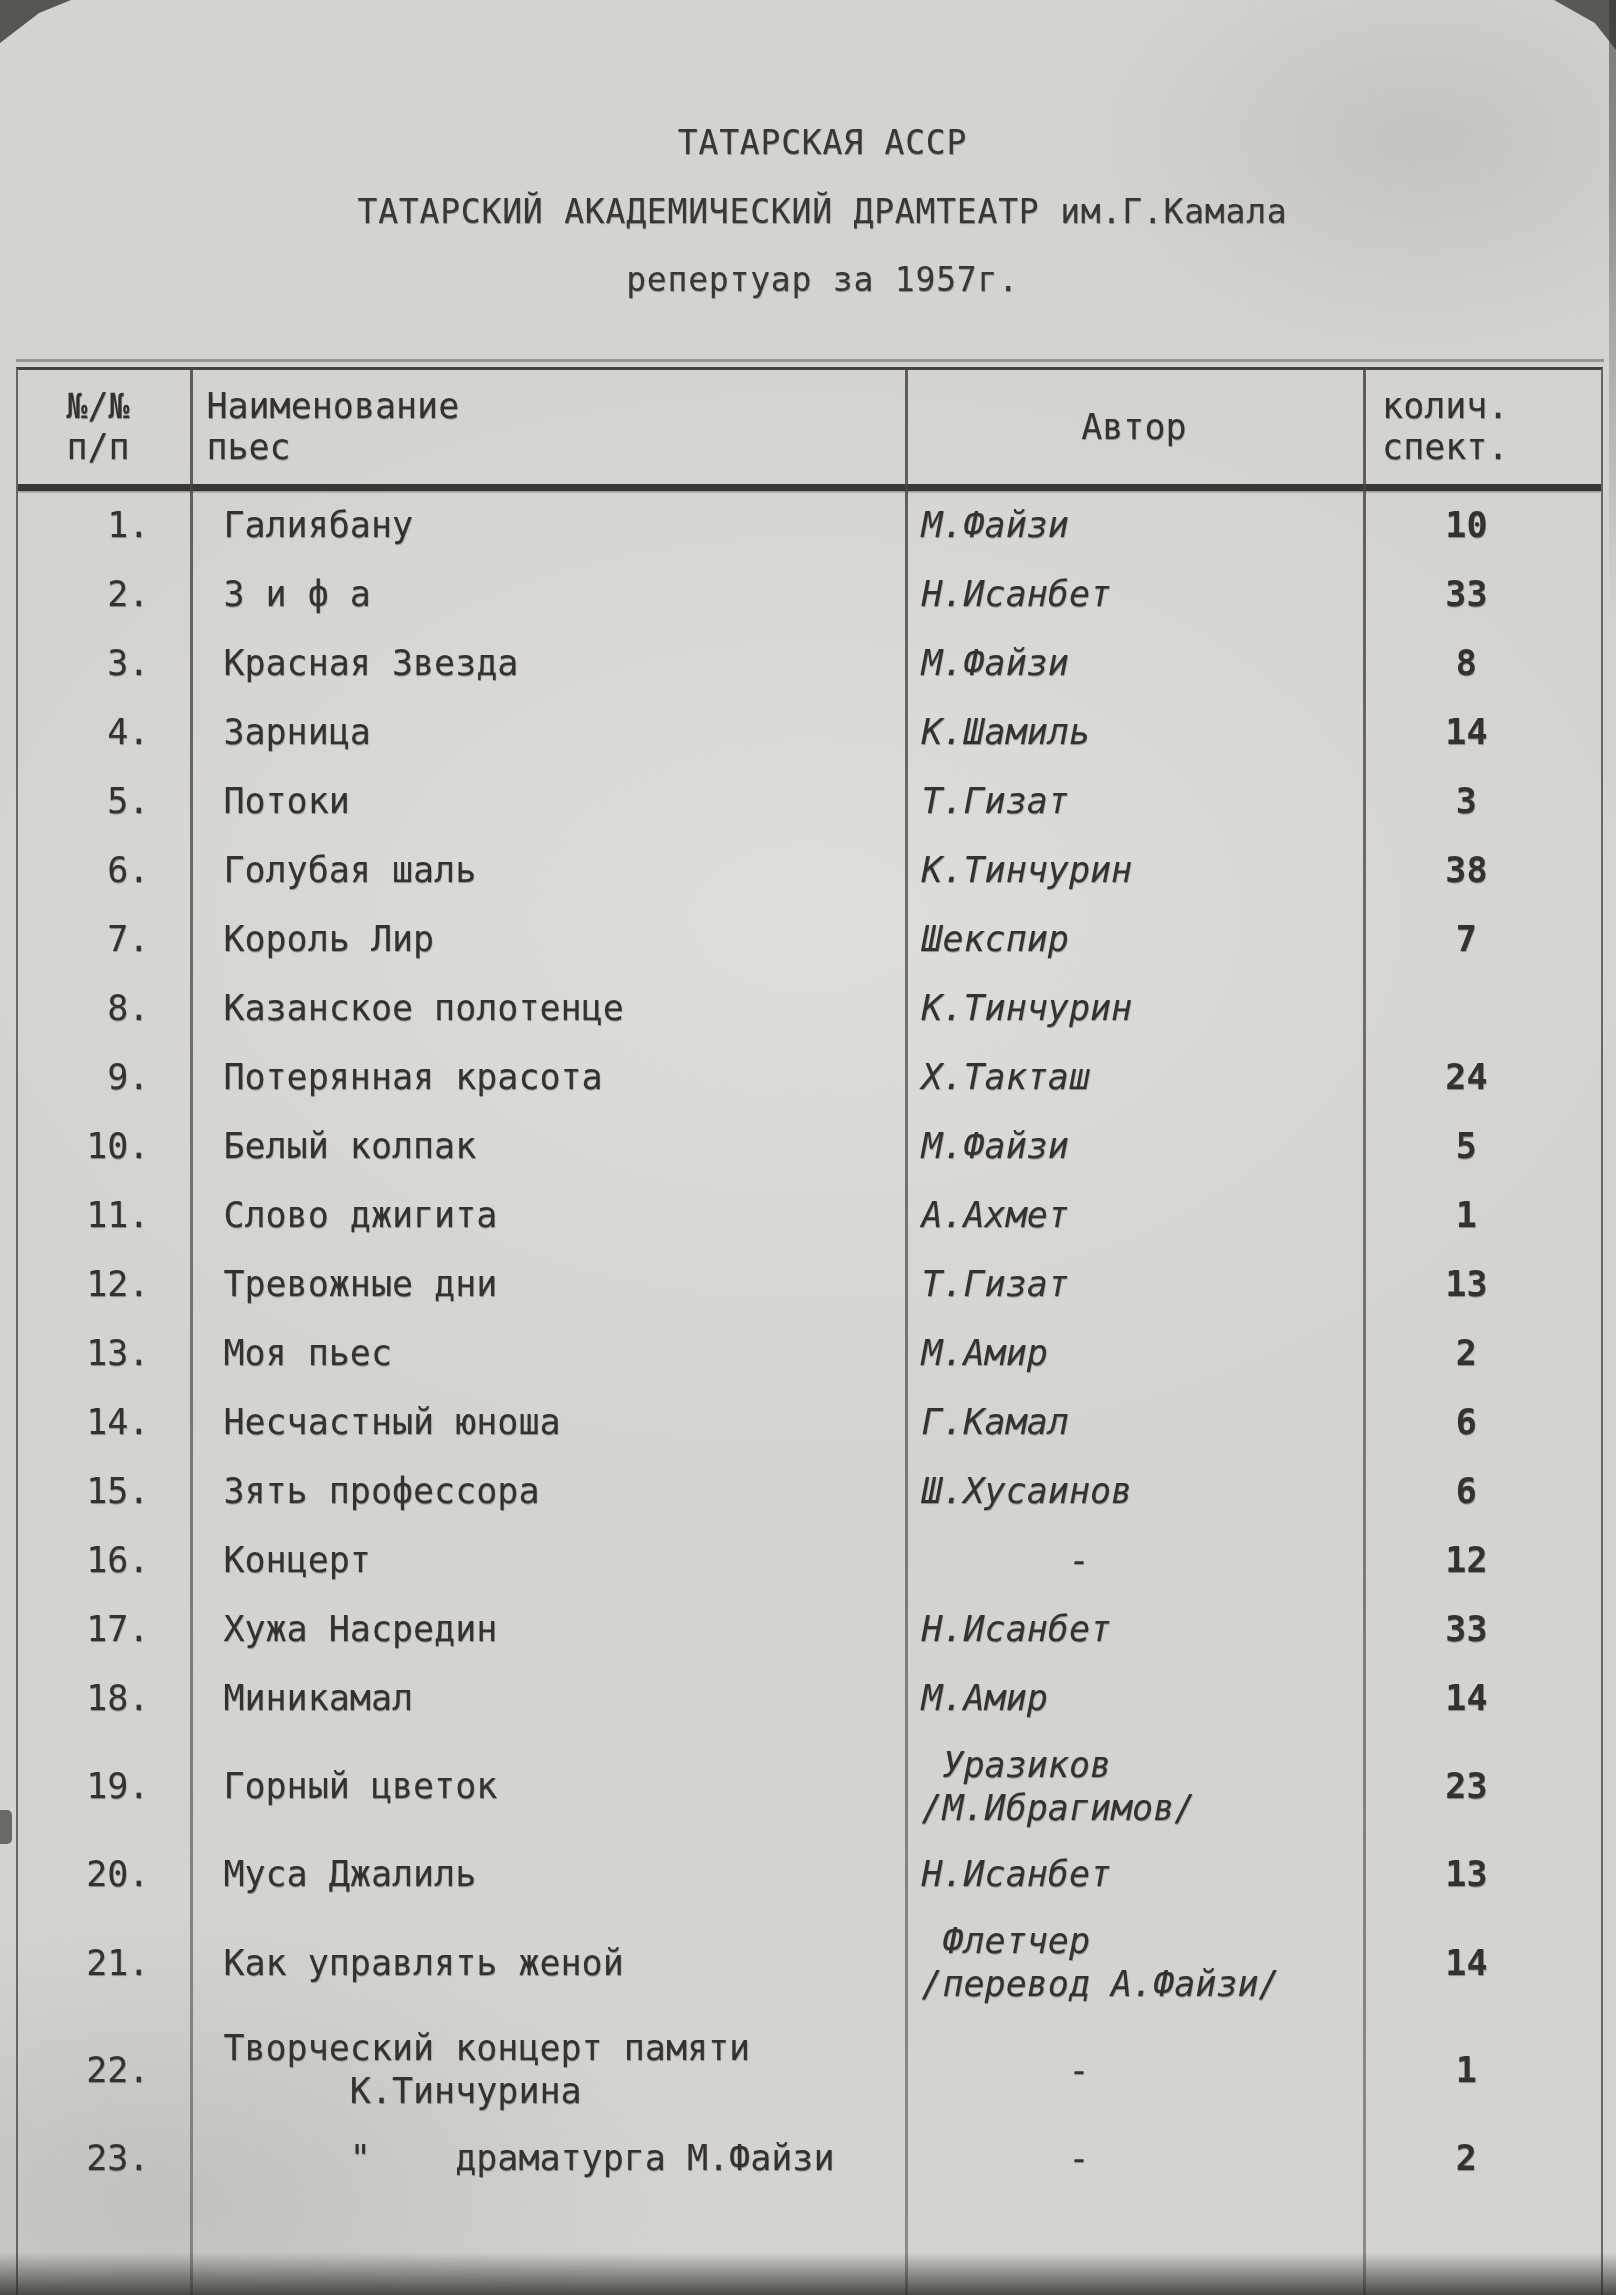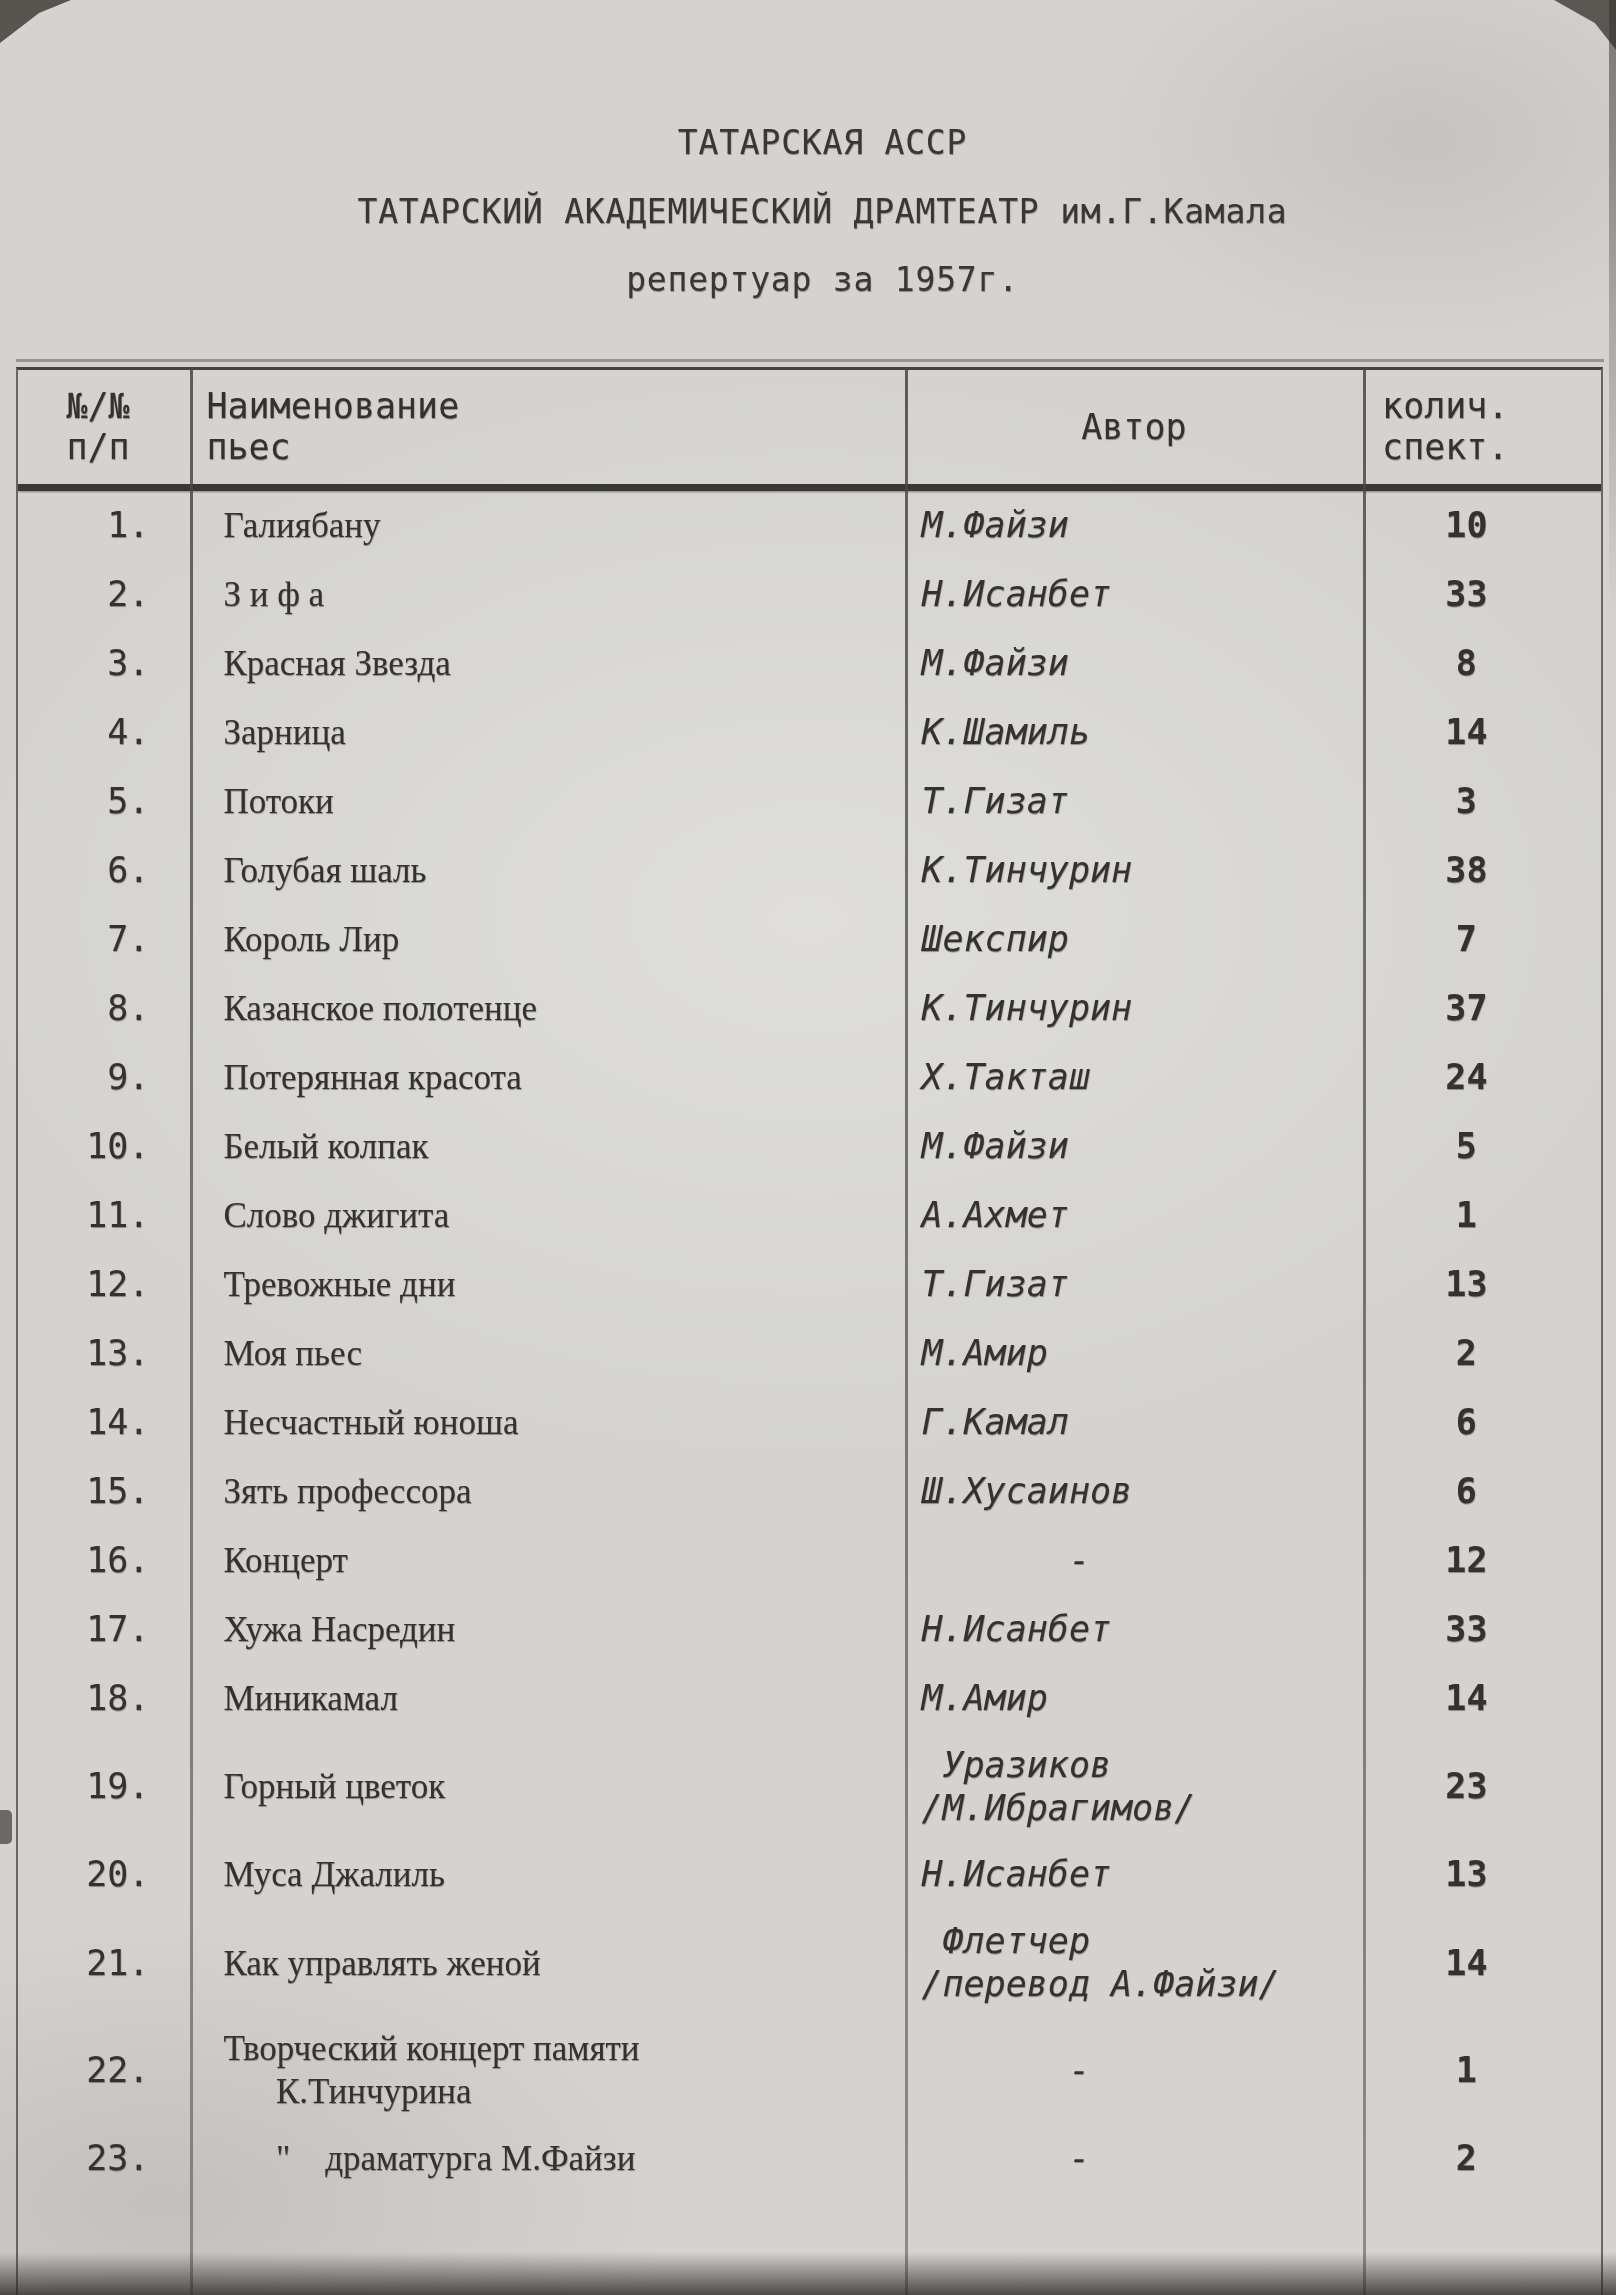--- a/index.html
+++ b/index.html
@@ -58,21 +58,21 @@
   .th-name   { padding-left:16px; }
   .th-author { justify-content:center; }
   .th-count  { padding-left:19.7px; }
 
   .tr {
     display:grid; grid-template-columns:172px 715px 457px 238px;
     min-height:69px; align-items:center;
   }
   .td { white-space:pre-wrap; line-height:43px; padding-top:10.7px; padding-bottom:10.7px; }
   .td-num    { text-align:right; padding-right:41px; }
-  .td-name   { padding-left:33px;font-family:Liberation Serif, serif; }
+  .td-name   { padding-left:33px; }
   .td-author { padding-left:16px;font-style:italic; }
   .td-count  { text-align:center; padding-right:30px;font-weight:bold; }
 
   
   .corner-tl {
     position:absolute; left:0; top:0; width:71px; height:43px;
     background:#413e3a; clip-path:polygon(0 0, 100% 0, 55% 30%, 0 100%);
     opacity:0.85;
   }
   .corner-tr {
@@ -164,21 +164,20 @@
         <div class="tr">
     <div class="td td-num">7.</div>
     <div class="td td-name">Король Лир</div>
     <div class="td td-author">Шекспир</div>
     <div class="td td-count">7</div>
   </div>
         <div class="tr">
     <div class="td td-num">8.</div>
     <div class="td td-name">Казанское полотенце</div>
     <div class="td td-author">К.Тинчурин</div>
-    <div class="td td-count">37</div>
   </div>
         <div class="tr">
     <div class="td td-num">9.</div>
     <div class="td td-name">Потерянная красота</div>
     <div class="td td-author">Х.Такташ</div>
     <div class="td td-count">24</div>
   </div>
         <div class="tr">
     <div class="td td-num">10.</div>
     <div class="td td-name">Белый колпак</div>

